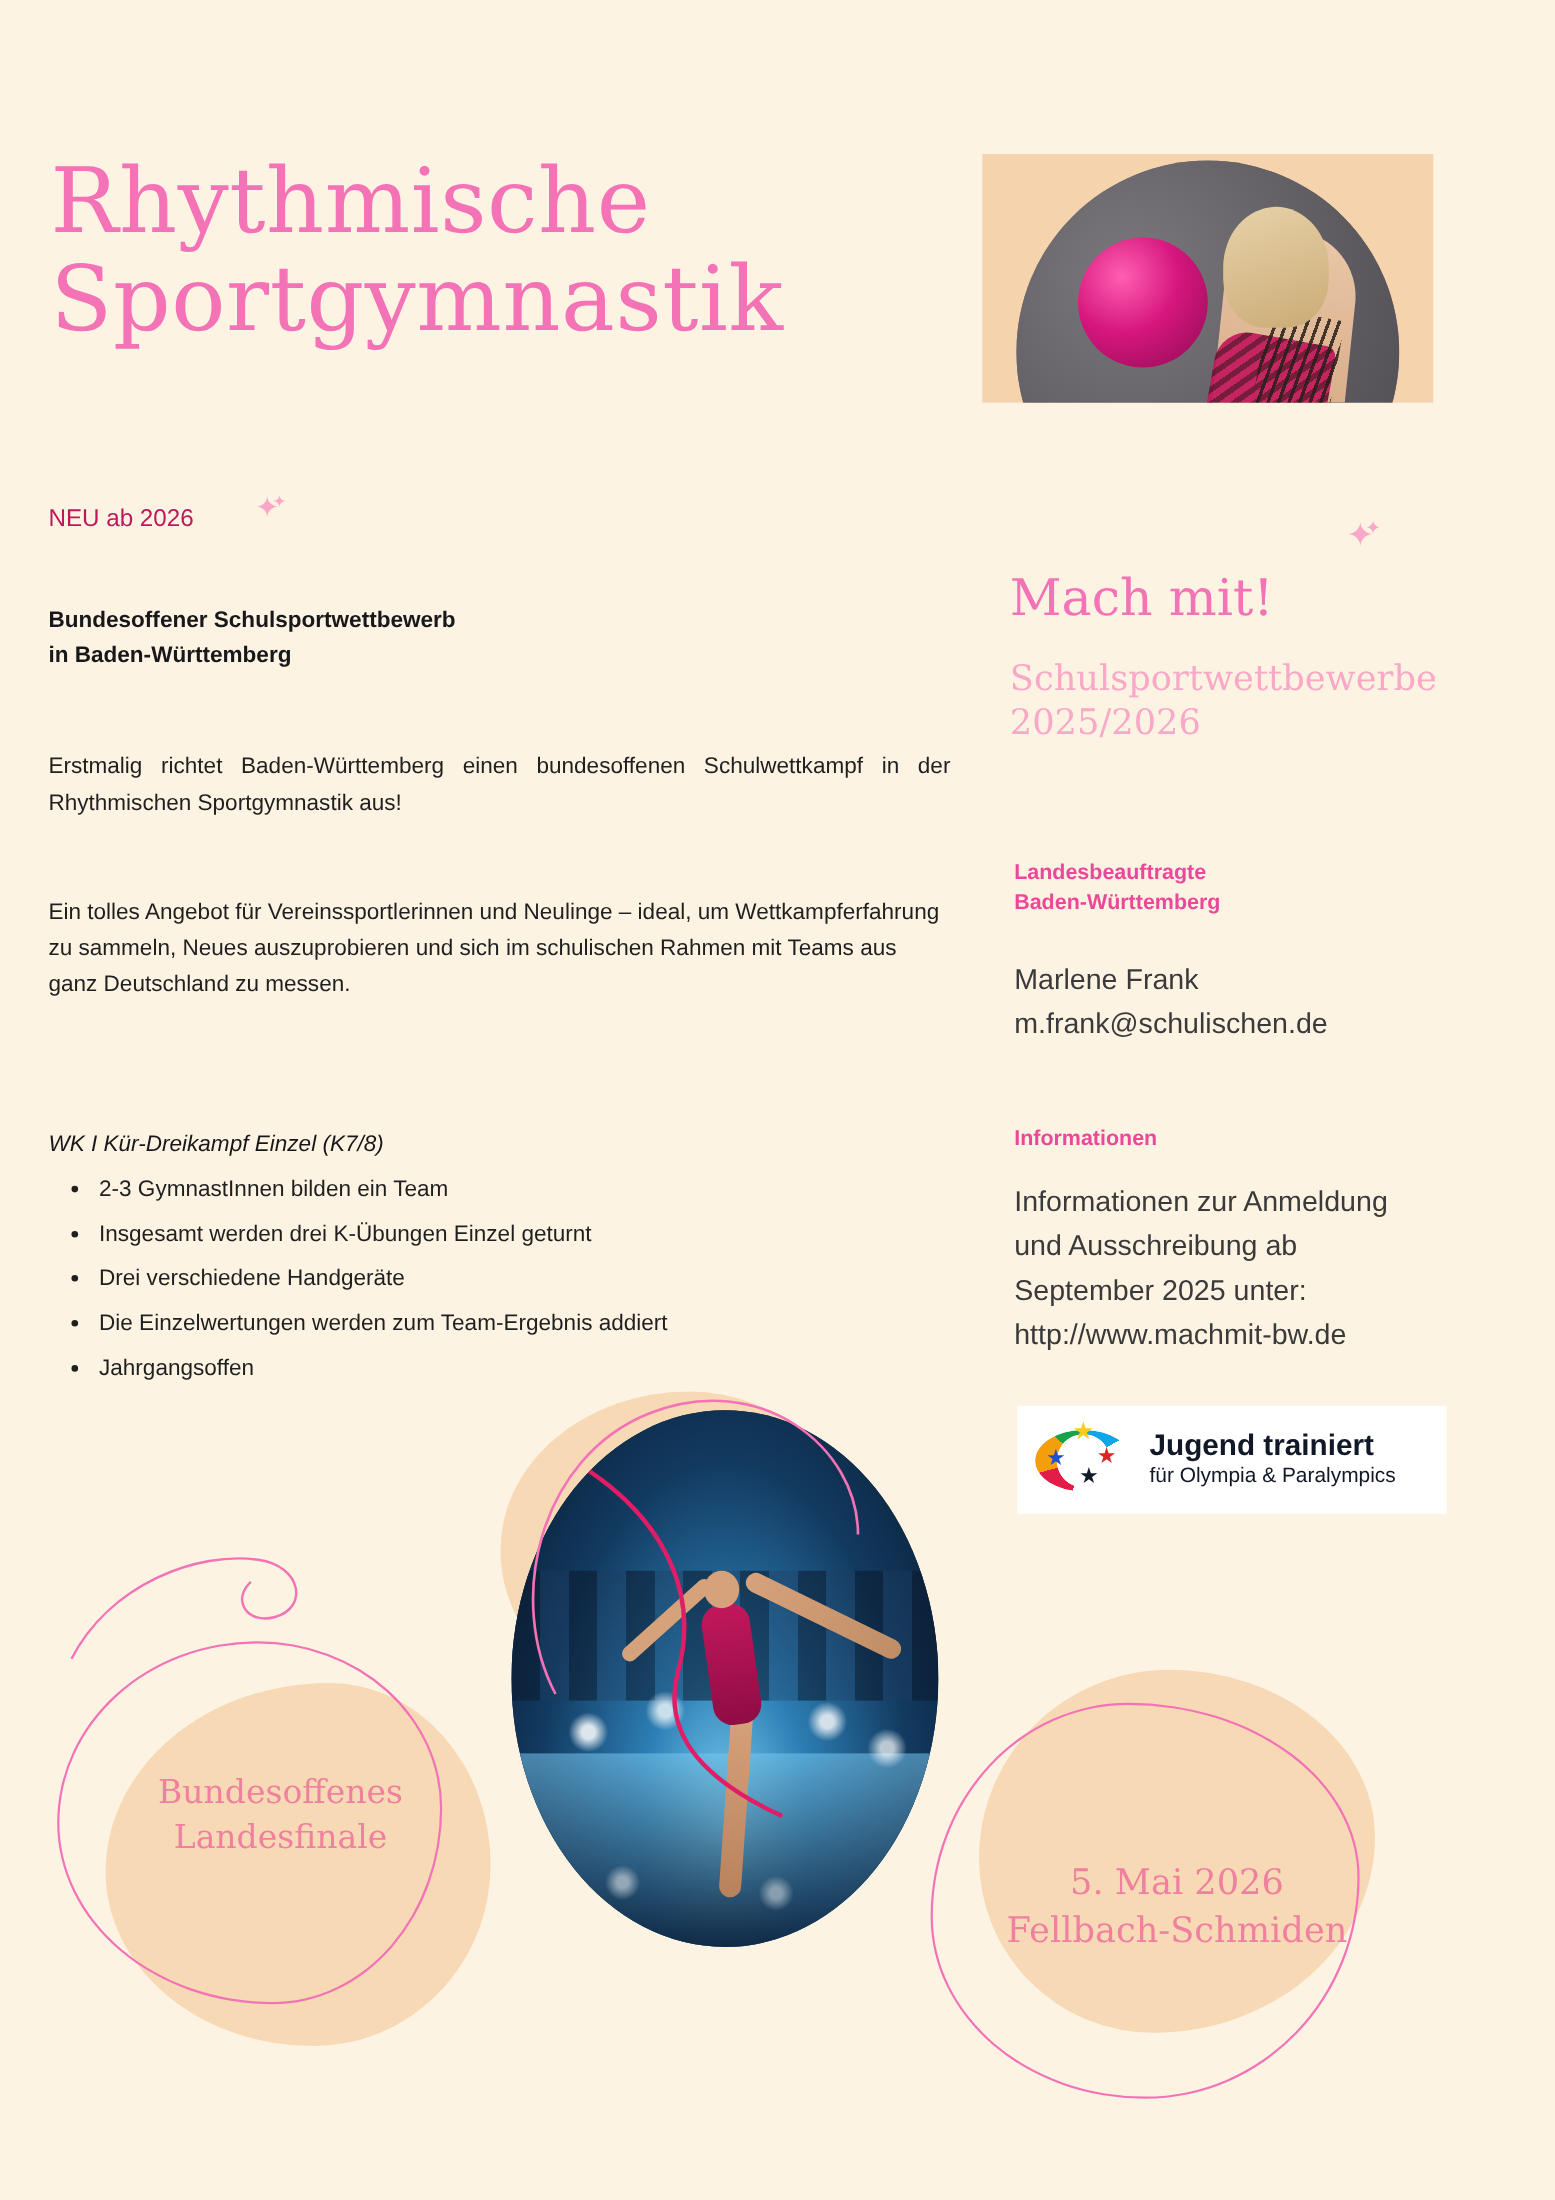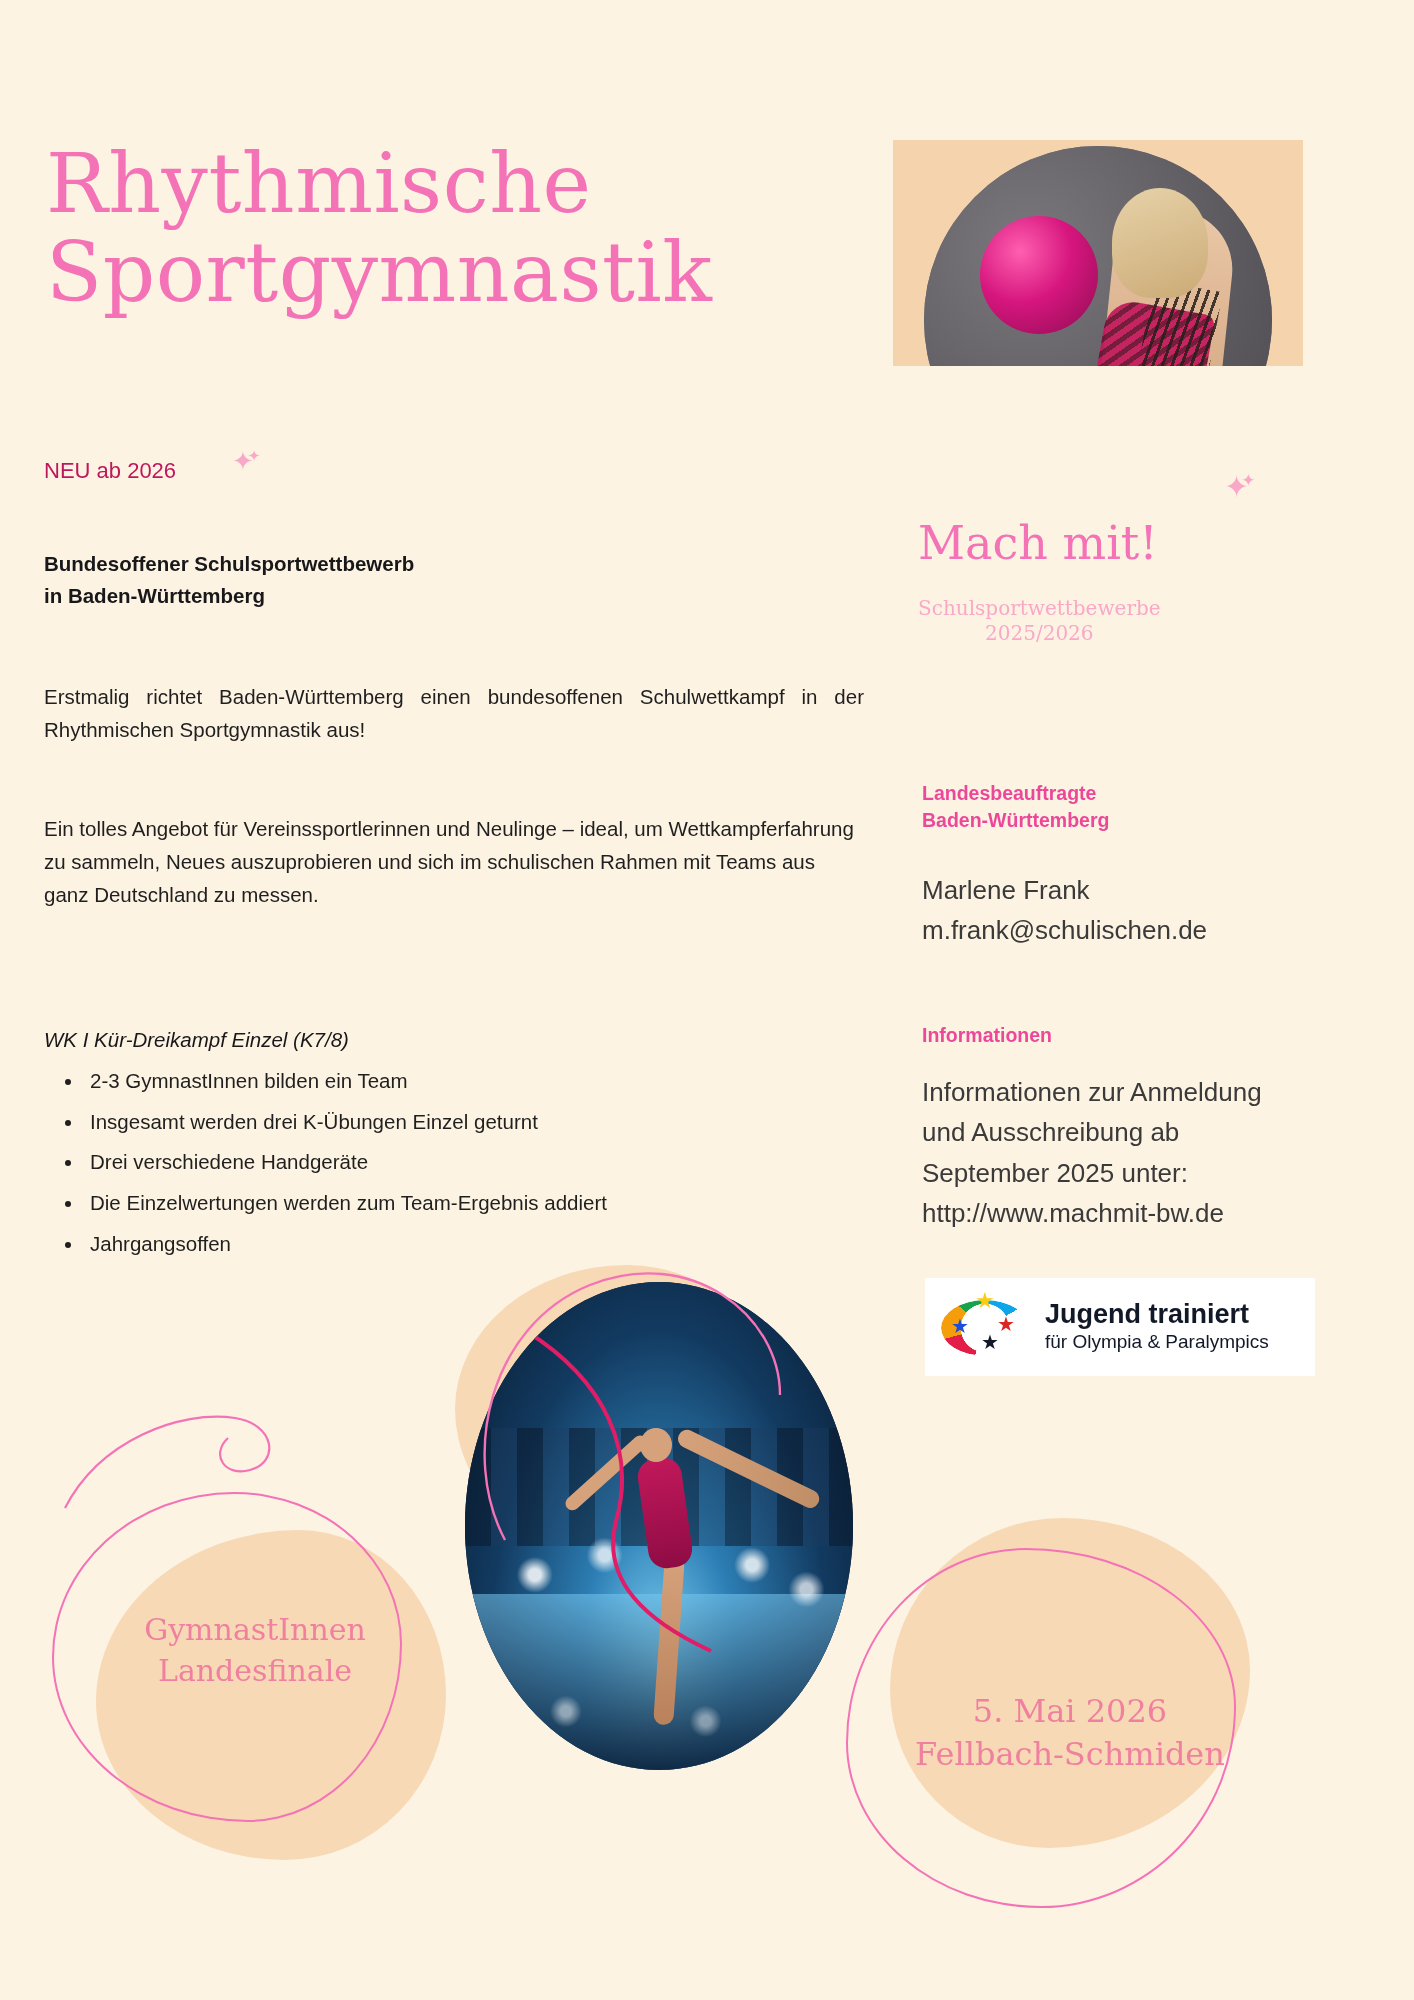--- a/index.html
+++ b/index.html
@@ -158,24 +158,23 @@
   .sparkle-mach {
     position: absolute;
     left: 1224px; top: 472px;
     color: #f9a8c8; font-size: 30px; line-height: 1;
   }
   .sparkle-mach .s2 { font-size: 17px; position: relative; left: -8px; top: -11px; }
   .mach-sub {
     position: absolute;
     left: 918px; top: 596px;
     font-family: "DejaVu Serif", serif;
-    font-size: 20px; color: #f9a8c8;
+    font-size: 32px; color: #f9a8c8;
     line-height: 1.25;
     white-space: nowrap;
-    text-align: center;
   }
 
   .rlabel {
     position: absolute;
     font-size: 19.5px; font-weight: 700; color: #ec4899;
     line-height: 1.4;
   }
   .rtext {
     position: absolute;
     font-size: 26px; color: #3a3a3a;
@@ -478,21 +477,21 @@
     <svg class="pc-ribbon" viewBox="0 0 300 400">
       <path d="M30 10 C 110 60, 140 130, 120 200 C 105 260, 150 300, 215 330" fill="none" stroke="#e11d68" stroke-width="4"></path>
     </svg>
   </div>
 
   <svg class="ribbon-deco" viewBox="0 0 420 460">
     <path d="M55 285 C 10 200, 40 70, 140 30 C 240 -10, 330 60, 330 140" fill="none" stroke="#f472b6" stroke-width="2.4"></path>
   </svg>
 
   <div class="blob-left-text">
-    <div>GymnastInnen</div>
+    <div>Bundesoffenes</div>
     <div>Landesfinale</div>
   </div>
   <div class="blob-right-text">
     <div>5. Mai 2026</div>
     <div>Fellbach-Schmiden</div>
   </div>
 
 </div>
 
 </body></html>

